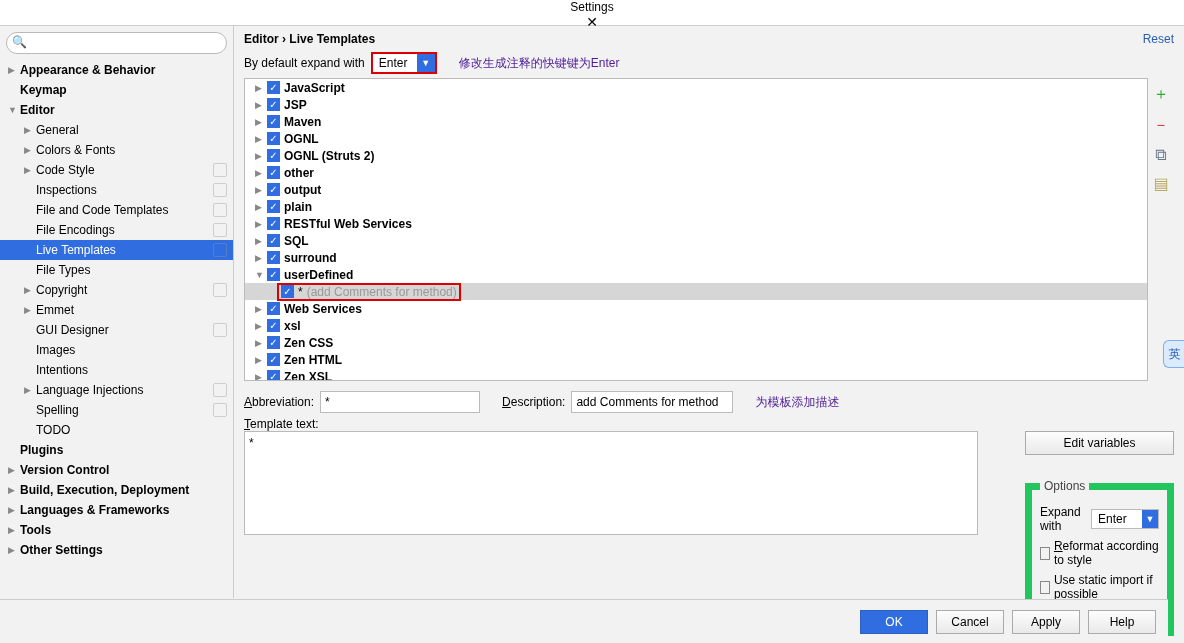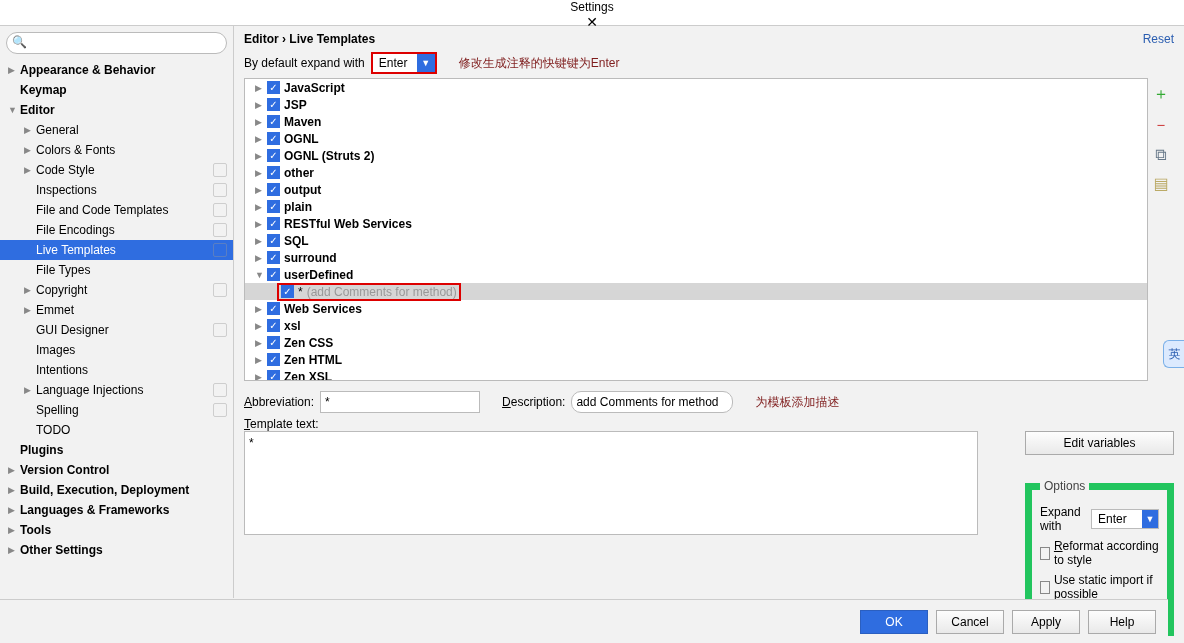--- a/index.html
+++ b/index.html
@@ -22,21 +22,21 @@
 .nav-item .label { flex: 1; }
 .nav-item .badge { width: 14px; height: 14px; margin-right: 6px; opacity: .4; border: 1px solid #999; border-radius: 2px; font-size: 8px; line-height: 12px; text-align: center; color: #666; }
 .ind1 { padding-left: 24px; }
 .main { flex: 1; display: flex; flex-direction: column; background: #f2f2f2; padding: 6px 10px 0 10px; position: relative; }
 .crumb { font-weight: bold; margin-bottom: 6px; display:flex; justify-content:space-between; }
 .crumb .reset { color: #2a5db0; font-weight: normal; cursor:pointer; }
 .row { display: flex; align-items: center; gap: 6px; margin-bottom: 4px; }
 .expand-select { border: 2px solid #d00; display: inline-flex; align-items: center; height: 22px; background:#fff; }
 .expand-select .val { padding: 0 6px; min-width: 44px; }
 .expand-select .btn { width: 18px; height: 18px; background: #2f6de0; color: #fff; text-align: center; line-height: 18px; font-size: 9px; }
-.anno { color: #7f1d1d; margin-left: 16px; }
+.anno { color: #4c1d95; margin-left: 16px; }
 .tree-wrap { display:flex; }
 .tree { flex:1; background: #fff; border: 1px solid #bbb; height: 303px; overflow:hidden; }
 .tree-item { display: flex; align-items: center; height: 17px; padding-left: 10px; }
 .tree-item.sub { padding-left: 32px; }
 .tree-item .exp { width: 12px; color: #888; font-size: 9px; }
 .tree-item .cb { width: 13px; height: 13px; background: #2f6de0; color: #fff; font-size: 10px; line-height: 13px; text-align: center; margin-right: 4px; }
 .tree-item.bold .tl { font-weight: bold; }
 .tree-item.sel { background: #d6d6d6; }
 .tree-item.sel .row-inner { border: 2px solid #d00; padding: 0 2px; }
 .tree-item .muted { color: #999; margin-left: 4px; }
@@ -343,21 +343,21 @@
         <span style="color:#678">⧉</span>
         <span style="color:#ba6">▤</span>
       </div>
     </div>
 
     <div class="form-row">
       <label><u class="hot">A</u>bbreviation:</label>
       <input style="width: 160px;" value="*">
       <span style="width:10px"></span>
       <label><u class="hot">D</u>escription:</label>
-      <input style="width: 162px; border-radius: 10px;" value="add Comments for method">
+      <input style="width: 162px;" value="add Comments for method">
       <span class="anno">为模板添加描述</span>
     </div>
 
     <div><label><u class="hot">T</u>emplate text:</label></div>
     <div class="template-area">
       <div class="template-text">
         <textarea style="">*</textarea>
       </div>
       <div class="opts">
         <button>Edit variables</button>

